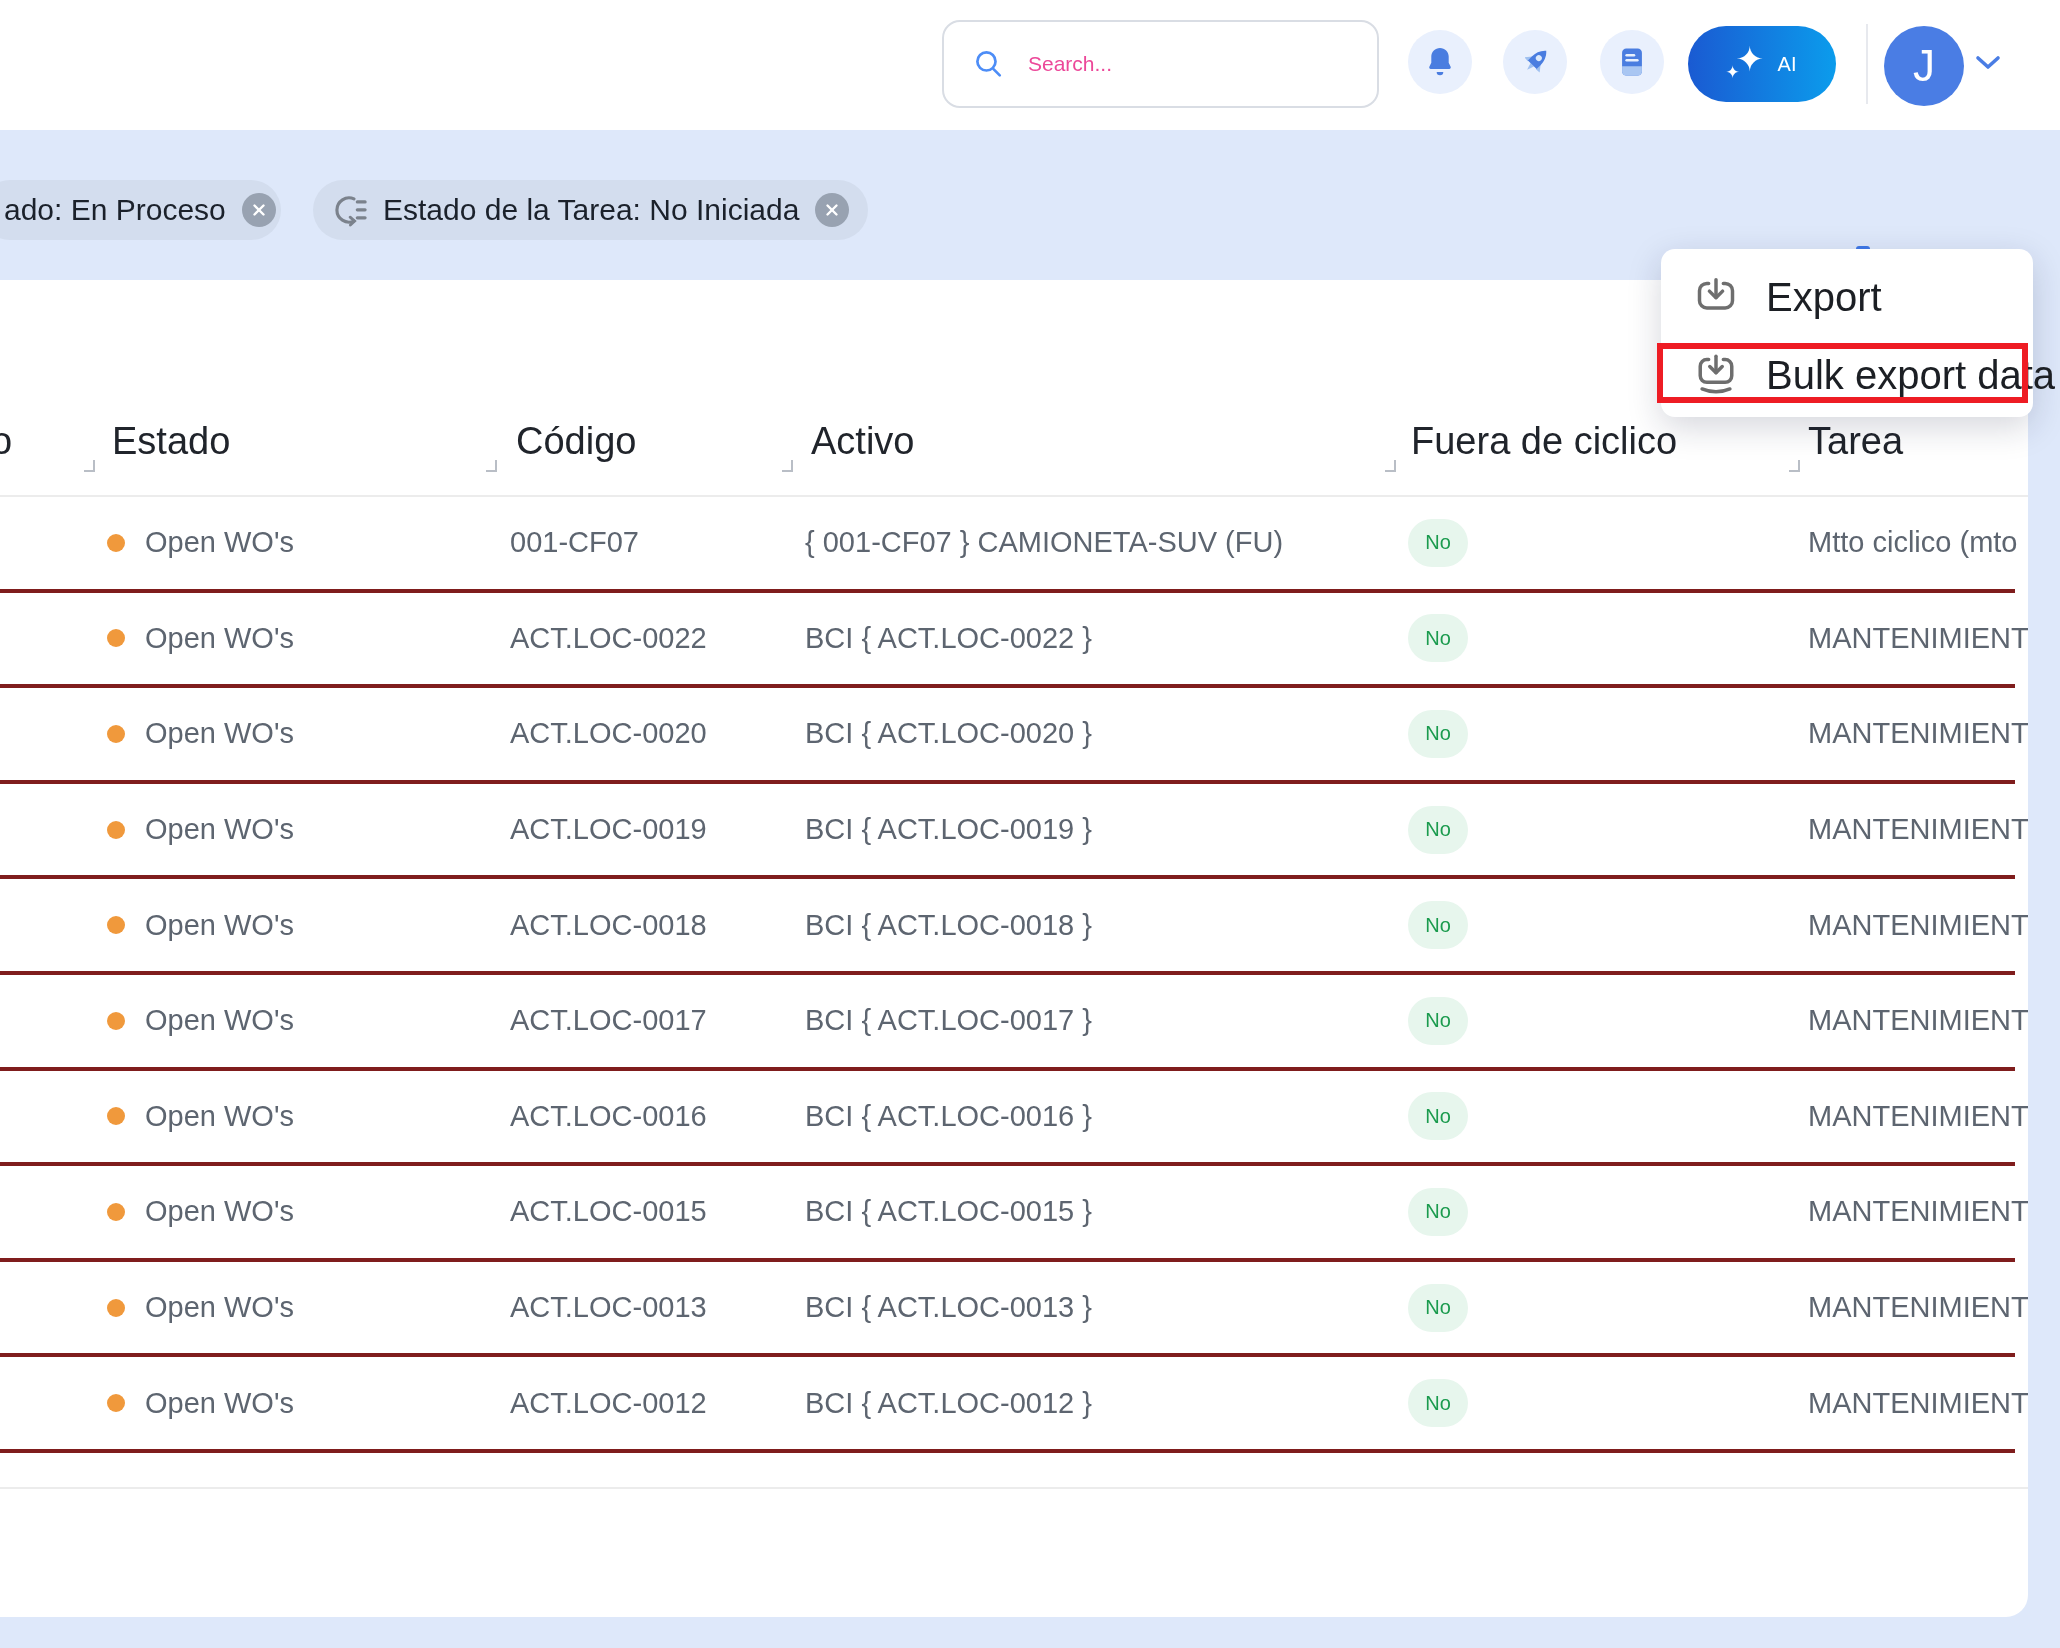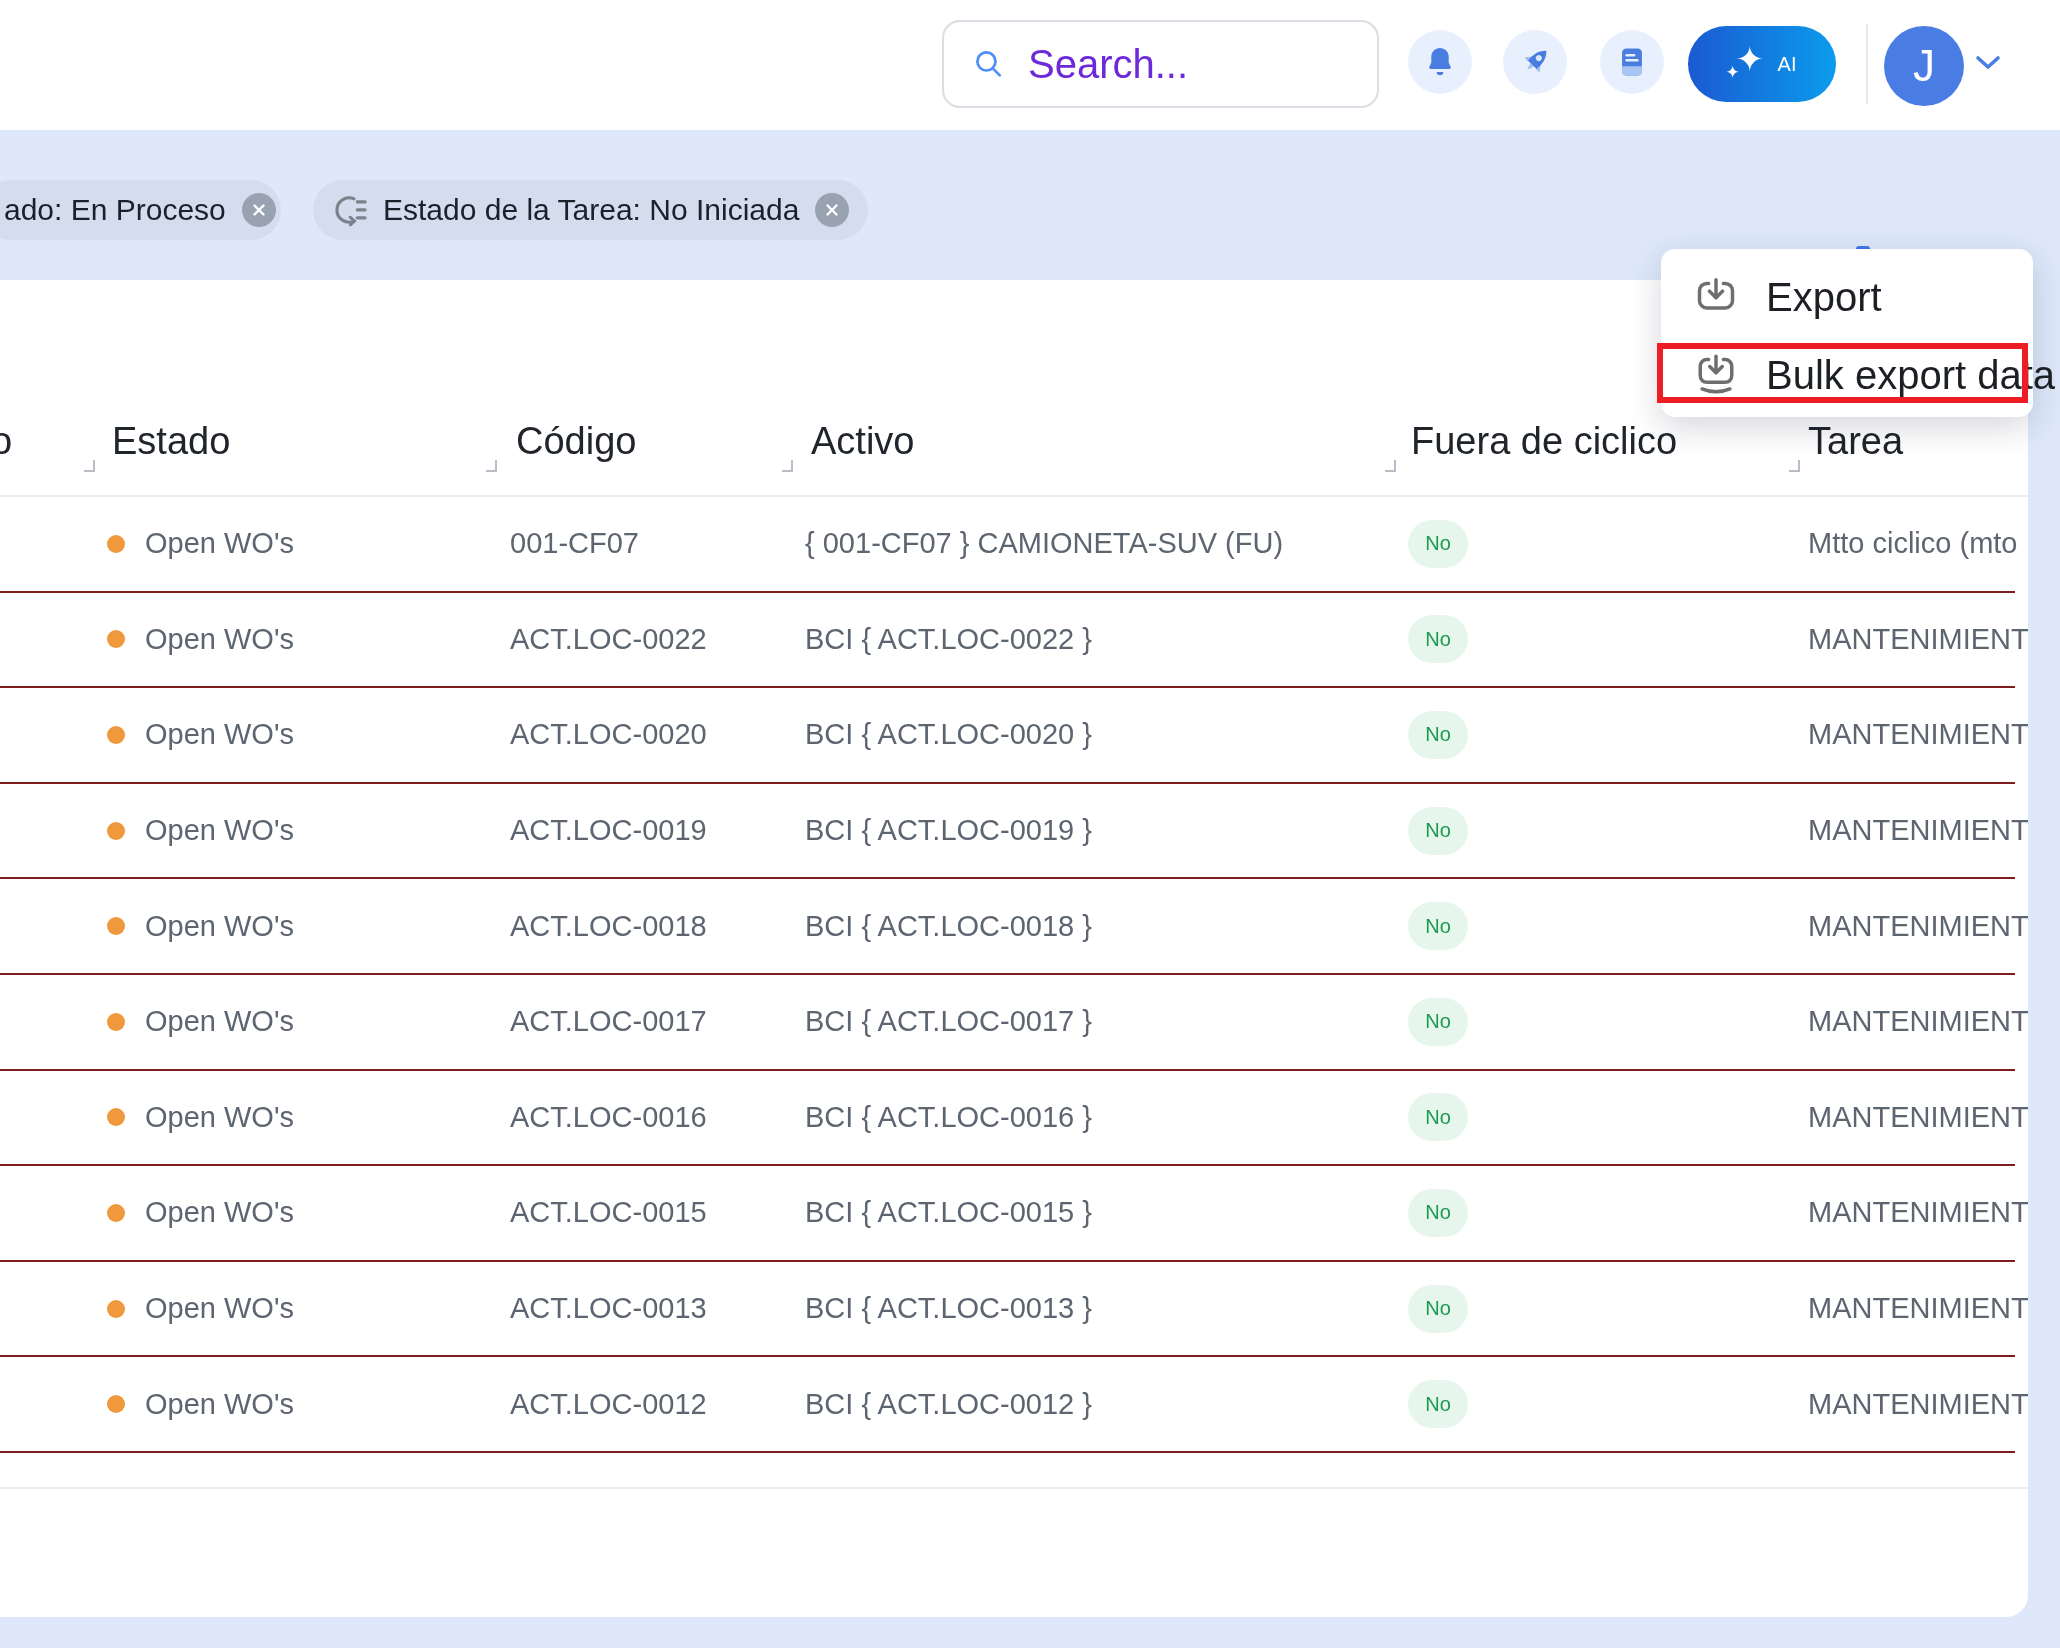--- a/index.html
+++ b/index.html
@@ -5,21 +5,21 @@
   html,body{margin:0;padding:0;background:#fff;}
   #screen{
     position:relative; width:2060px; height:1648px; overflow:hidden;
     font-family:"Liberation Sans", sans-serif; background:#ffffff;
   }
   
   .topbar{position:absolute;left:0;top:0;width:2060px;height:130px;background:#ffffff;}
   .searchbox{position:absolute;left:942px;top:20px;width:437px;height:88px;box-sizing:border-box;
     border:2px solid #d9dde4;border-radius:18px;background:#fff;display:flex;align-items:center;}
   .searchbox .mag{margin-left:28px;flex:0 0 auto;display:block;}
-  .searchbox .ph{margin-left:22px;font-size:40px;color:#6d28d9;}
+  .searchbox .ph{margin-left:22px;font-size:21px;color:#ec4899;}
   .iconcircle{position:absolute;top:30px;width:64px;height:64px;border-radius:50%;
     background:#e9f0fd;display:flex;align-items:center;justify-content:center;}
   .ai-btn{position:absolute;left:1688px;top:26px;width:148px;height:76px;border-radius:38px;
     background:linear-gradient(90deg,#1a5ad2,#0b9cec);display:flex;align-items:center;justify-content:center;gap:10px;}
   .ai-spark{position:relative;width:40px;height:44px;color:#fff;}
   .ai-spark .big{position:absolute;left:8px;top:0px;font-size:34px;line-height:34px;}
   .ai-spark .small{position:absolute;left:-2px;top:22px;font-size:17px;line-height:17px;}
   .ai-label{color:#fff;font-size:20px;}
   .tb-divider{position:absolute;left:1866px;top:24px;width:2px;height:80px;background:#e7e9ee;}
   .avatar{position:absolute;left:1884px;top:26px;width:80px;height:80px;border-radius:50%;
@@ -43,21 +43,21 @@
   .kebab i{width:10px;height:10px;border-radius:50%;background:#4a7de0;}
   
   .main-bg{position:absolute;left:0;top:280px;width:2060px;height:1368px;background:#dee8fa;}
   .card{position:absolute;left:0;top:280px;width:2028px;height:1337px;background:#ffffff;
     border-bottom-right-radius:22px;overflow:hidden;}
   
   .th{position:absolute;top:140px;font-size:38px;color:#20242b;font-weight:500;white-space:nowrap;}
   .mark{position:absolute;top:180px;width:9px;height:10px;border-right:2px solid #b9bec6;border-bottom:2px solid #b9bec6;}
   .head-border{position:absolute;left:0;top:215px;width:2028px;height:2px;background:#ececec;}
   .rows{position:absolute;left:0;top:217px;width:2028px;}
-  .row{position:relative;width:2015px;height:95.6px;box-sizing:border-box;border-bottom:2px solid #7f1d1d;}
+  .row{position:relative;width:2015px;height:95.6px;box-sizing:border-box;border-bottom:4px solid #7f1d1d;}
   .cell{position:absolute;top:0;height:100%;display:flex;align-items:center;font-size:29px;color:#5d6570;white-space:nowrap;}
   .dot{position:absolute;left:107px;top:50%;margin-top:-9px;width:18px;height:18px;border-radius:50%;background:#f0993c;}
   .c-estado{left:145px;}
   .c-codigo{left:510px;}
   .c-activo{left:805px;}
   .c-fuera{left:1408px;}
   .badge-no{background:#e7f6ed;color:#1b9b4e;font-size:20px;min-width:60px;height:48px;border-radius:26px;
     display:flex;align-items:center;justify-content:center;padding:0 6px;box-sizing:border-box;}
   .c-tarea{left:1808px;width:220px;overflow:hidden;}
   .tail-strip{position:relative;width:2028px;height:36px;box-sizing:border-box;border-bottom:2px solid #ececec;}

